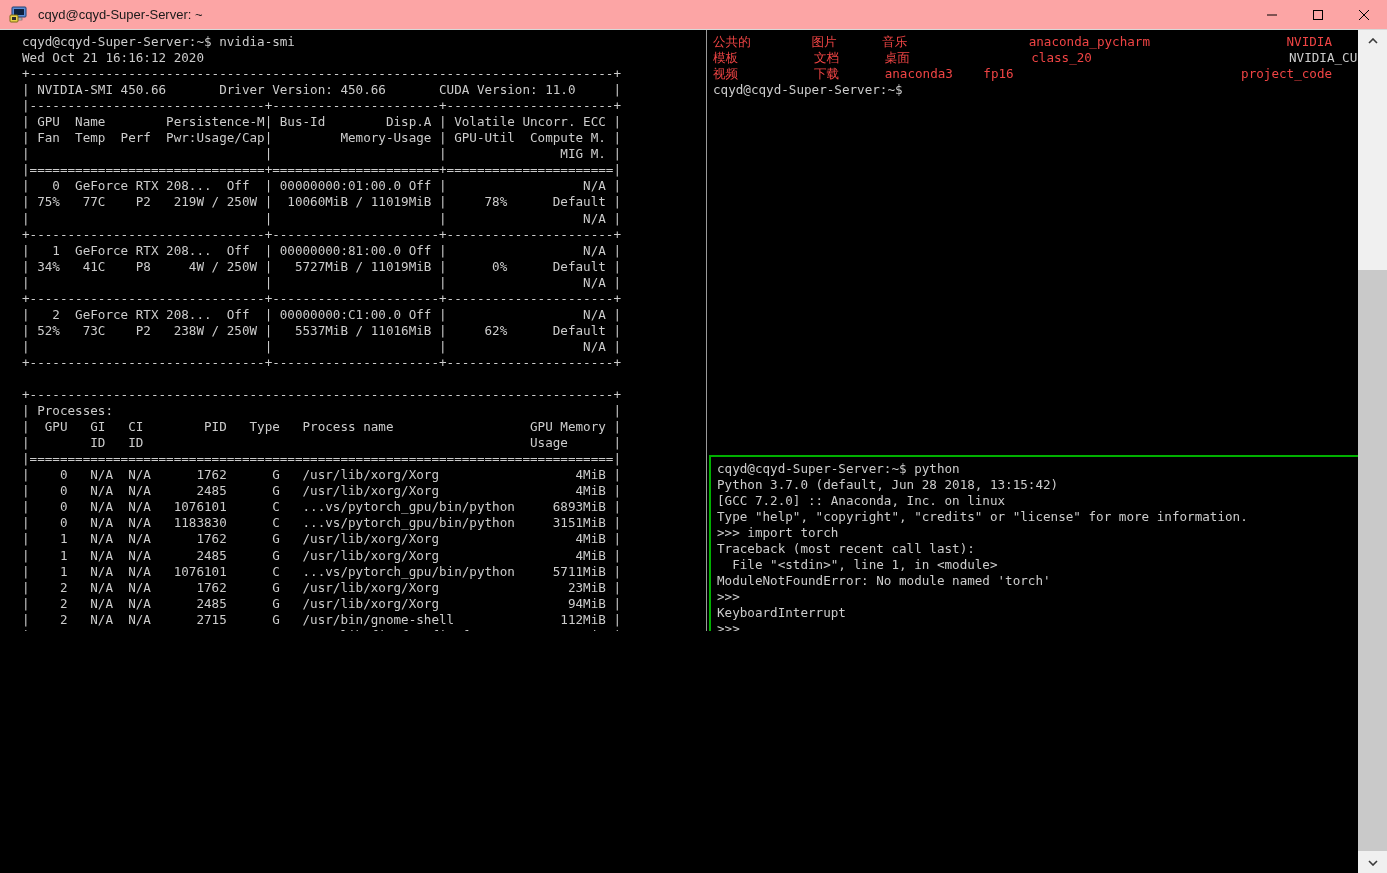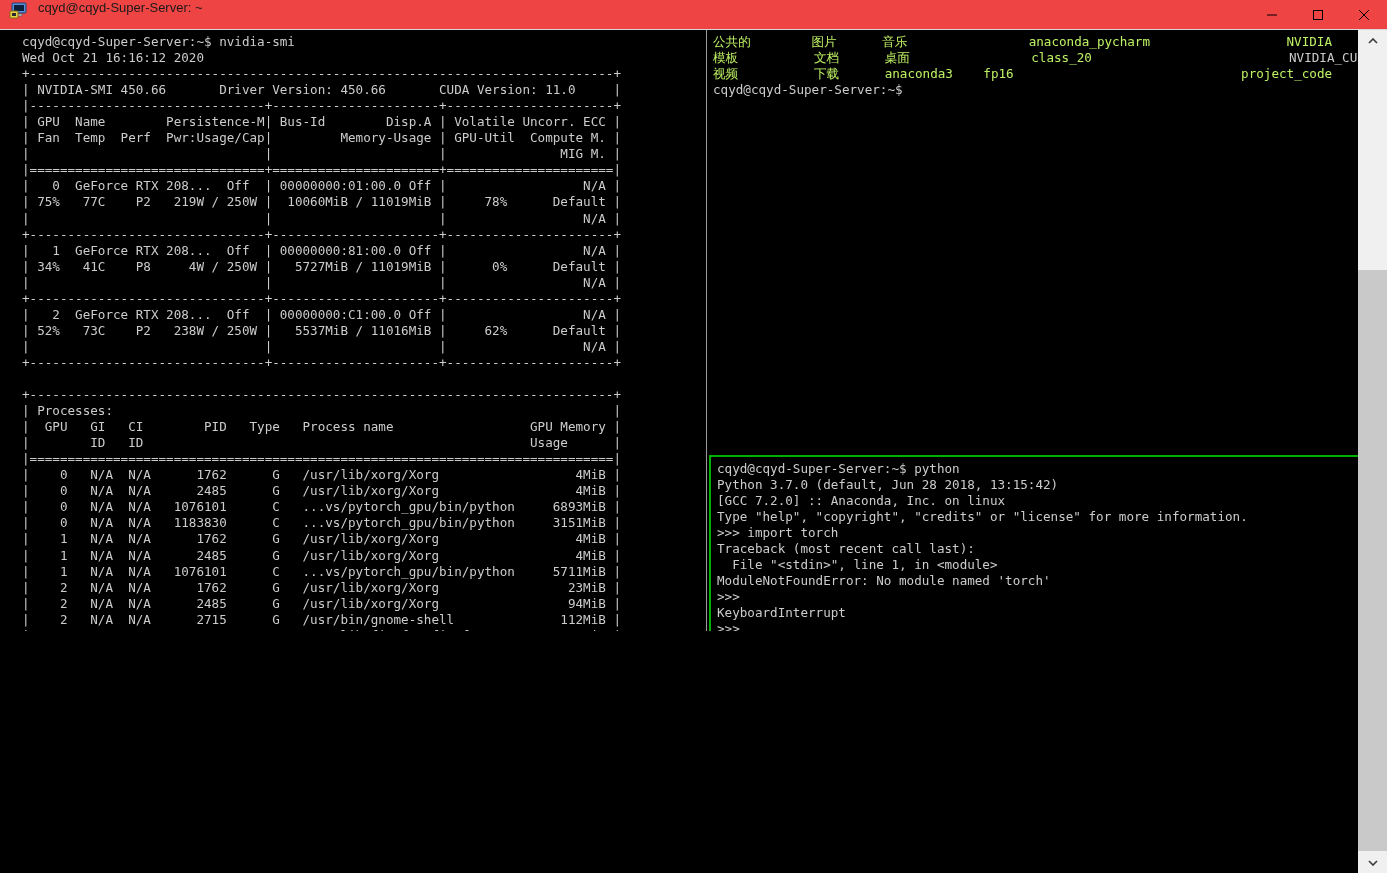--- a/index.html
+++ b/index.html
@@ -19,23 +19,24 @@
     height: 873px;
     background: #000000;
   }
 
   
   .titlebar {
     position: absolute;
     left: 0; top: 0;
     width: 1387px;
     height: 30px;
-    background: #ef4444;
+    background: #fca5a5;
     border-bottom: 1px solid #d8d8d8;
     display: flex;
+    align-items: center;
     box-sizing: border-box;
   }
   .title-icon {
     width: 22px; height: 22px;
     margin-left: 8px; margin-right: 8px;
     position: relative;
     flex: 0 0 auto;
   }
   .title-text {
     font-family: "Liberation Sans", sans-serif;
@@ -184,21 +185,21 @@
     font-family: "Liberation Sans", sans-serif;
     font-size: 21px;
     font-weight: bold;
     color: rgba(255,255,255,0.80);
     white-space: nowrap;
     pointer-events: none;
     letter-spacing: 0px;
   }
 
   
-  .c-dir   { color: #bef264; margin-top: 16px; }
+  .c-dir   { color: #ef4444; margin-top: 16px; }
   .c-plain { color: #cccccc; }
 </style>
 </head>
 <body>
 
 <div id="app">
 
   <div class="titlebar">
     <div class="title-icon">
       <svg width="22" height="22" viewBox="0 0 22 22">

